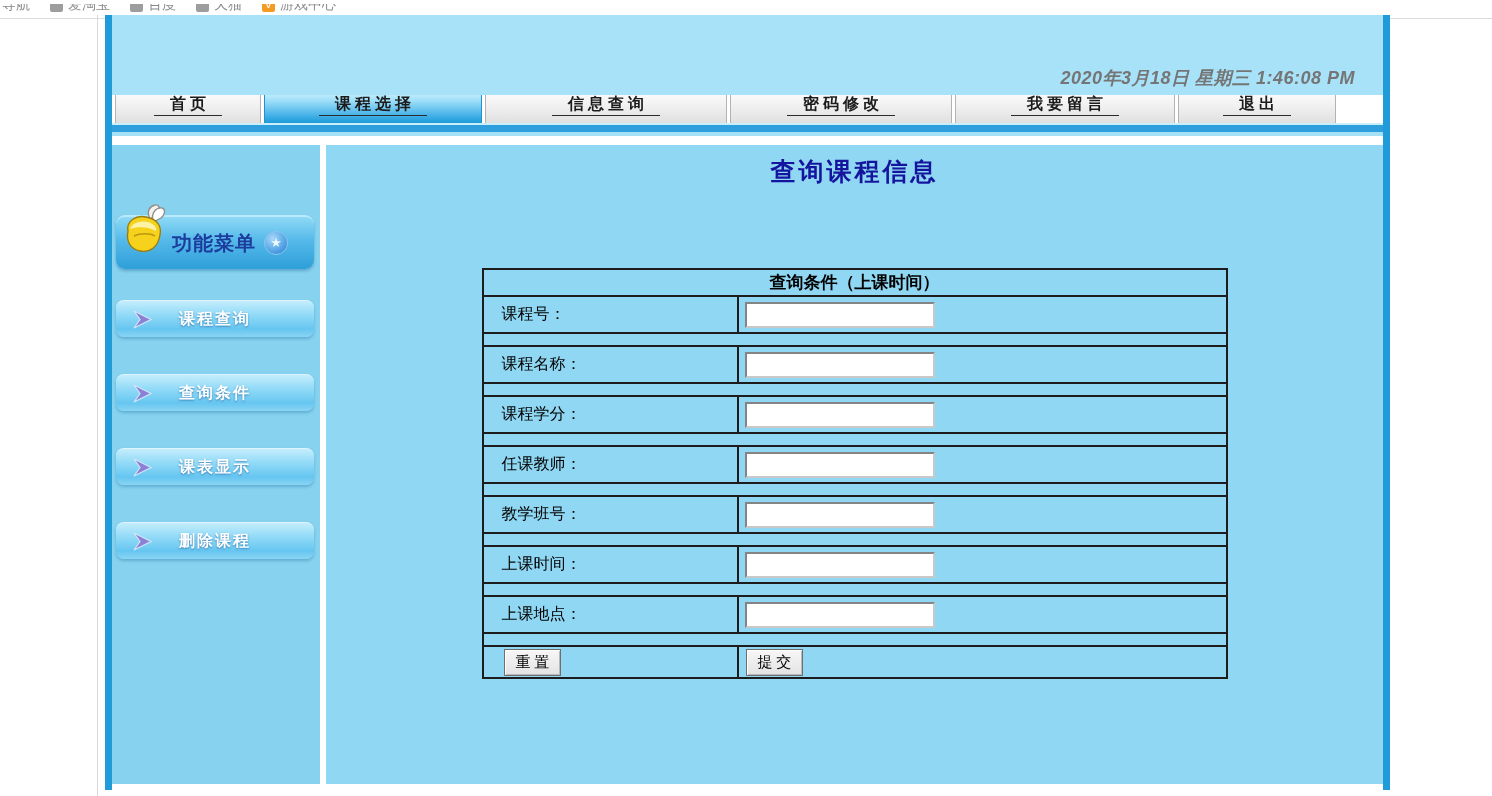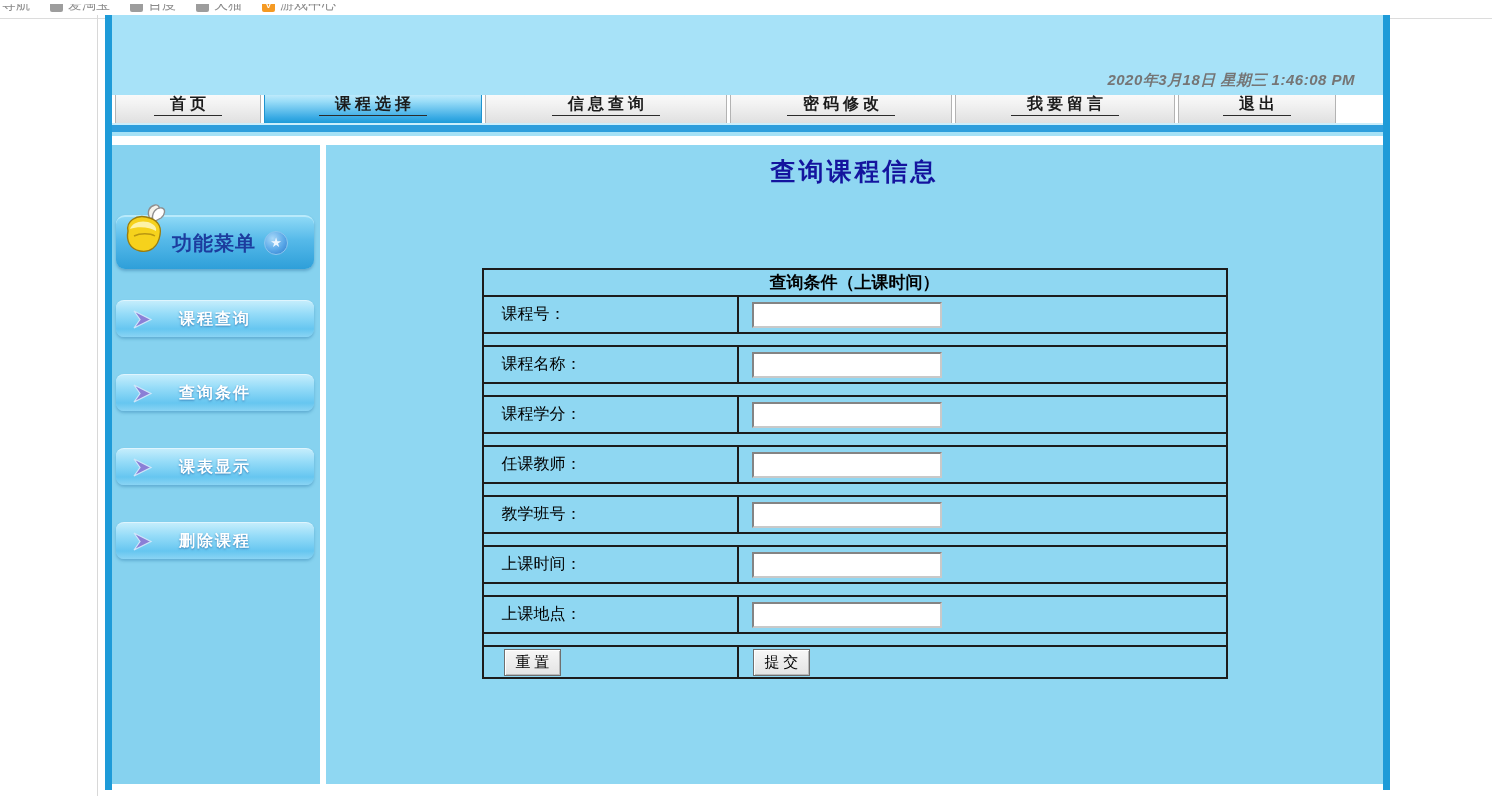--- a/index.html
+++ b/index.html
@@ -19,21 +19,21 @@
 
   .left-hairline { position:absolute; left:97px; top:15px; width:1px; height:781px; background:#d8d8d8; }
 
   
   .page { position:absolute; left:105px; top:15px; width:1285px; height:775px;
           border-left:7px solid #1e9bd8; border-right:7px solid #1e9bd8;
           background:#ffffff; display:flex; flex-direction:column; }
 
   
   .top-band { height:80px; background:#a7e2f8; position:relative; flex:none; }
-  .datetime { position:absolute; right:28px; bottom:5px; font-size:15px; font-weight:bold;
+  .datetime { position:absolute; right:28px; bottom:5px; font-size:18px; font-weight:bold;
               font-style:italic; color:#757575; letter-spacing:0.5px; }
 
   
   .tab-row { height:28px; background:#ffffff; display:flex; align-items:flex-end;
              gap:3px; padding-left:3px; flex:none; }
   .tab { height:37px; border:1px solid #b3b3b3; border-bottom:none;
          border-radius:7px 7px 0 0; display:flex; align-items:center; justify-content:center;
          background:linear-gradient(180deg,#ffffff 0%,#f3f3f3 45%,#e0e0e0 100%);
          font-family:"Liberation Serif", serif; font-size:16px; font-weight:bold; color:#1c1c1c;
          cursor:pointer; }
@@ -85,21 +85,21 @@
   
   .page-title { text-align:center; font-family:"Liberation Serif", serif;
                 font-size:25px; font-weight:bold; color:#14149e; letter-spacing:3px; }
 
   table.query { width:746px; margin:80px auto 0; border-collapse:collapse; }
   table.query th, table.query td { border:2px solid #1c1c1c; }
   th.form-header { height:27px; font-family:"Liberation Serif", serif; font-size:17px;
                    font-weight:bold; color:#000; text-align:center; }
   td.label-cell { width:255px; height:37px; font-family:"Liberation Serif", serif;
                   font-size:16px; color:#000; padding-left:18px; }
-  td.input-cell { padding-left:12px;margin-left:33px; }
+  td.input-cell { padding-left:5px;margin-left:33px; }
   tr.spacer td { height:13px; }
   input.text-field { width:190px; height:26px; background:#ffffff;
                      border:2px solid #848484; border-bottom-color:#c9c9c9; border-right-color:#c9c9c9;
                      margin:2px 0 2px 1px; font-size:14px; padding:0 3px; }
   tr.button-row td { height:32px; }
   button.form-btn { font-family:"Liberation Serif", serif; font-size:15px; color:#000;
                     background:linear-gradient(180deg,#f7f7f7 0%,#e3e3e3 100%);
                     border:1px solid #6f6f6f;
                     box-shadow:inset 1px 1px 0 #ffffff, inset -1px -1px 0 #b9b9b9;
                     padding:3px 11px; margin-left:2px; cursor:pointer; white-space:nowrap; }

